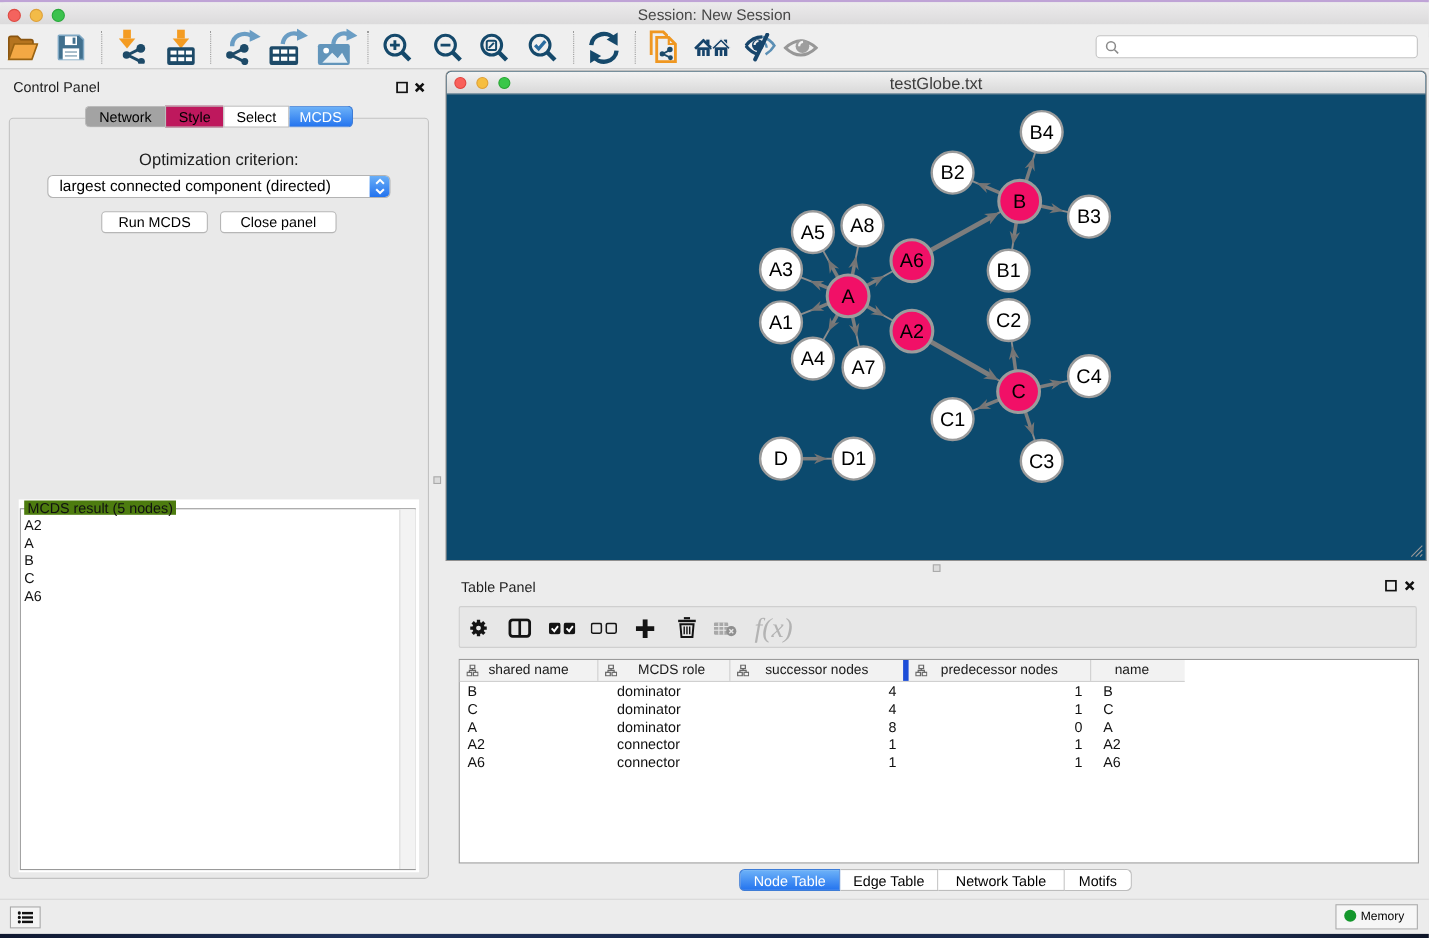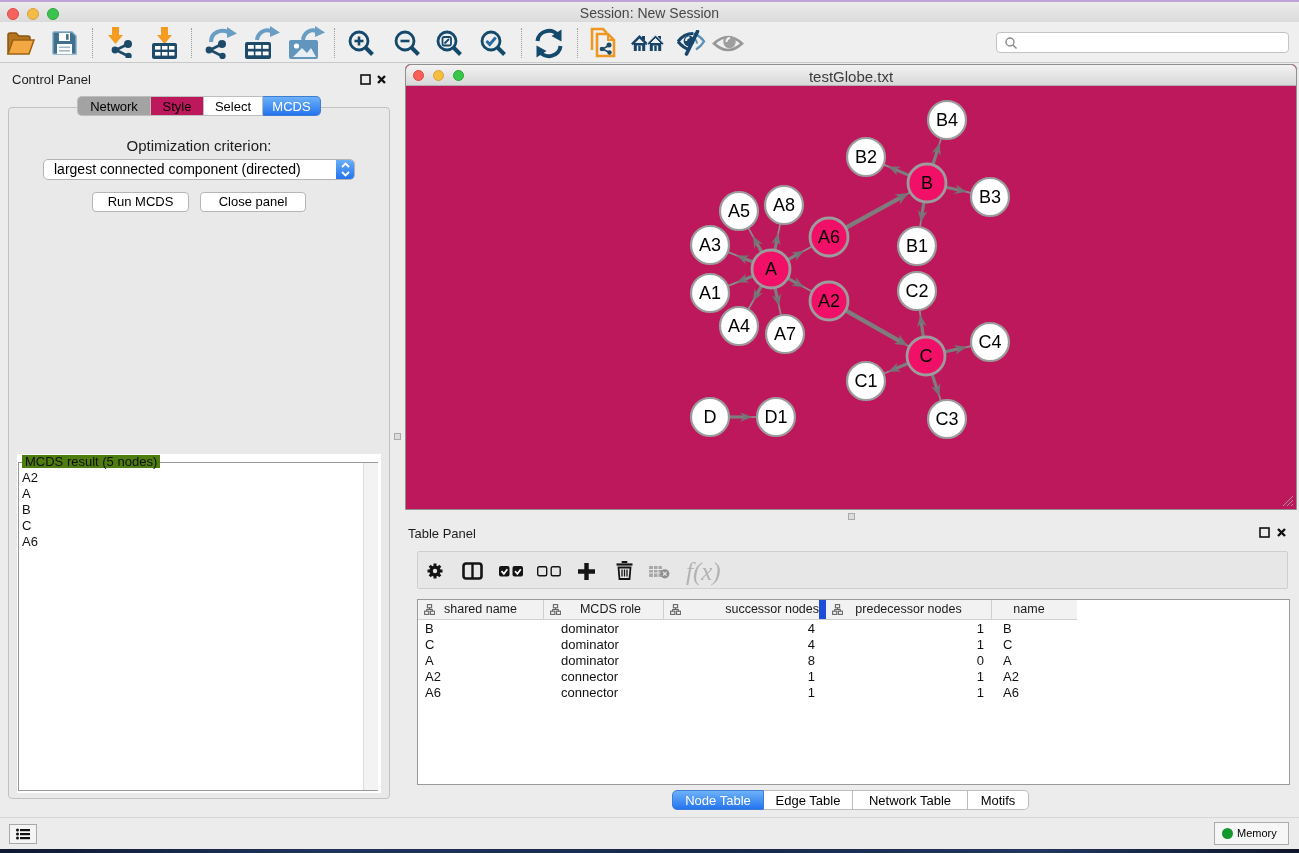--- a/index.html
+++ b/index.html
@@ -193,21 +193,21 @@
 
 <div class="abs" style="left:17px;top:454px;width:364px;height:339px;background:#fff"></div>
 <div class="abs" style="left:18px;top:462px;width:360px;height:329px;border:1px solid #999"></div>
 <div class="abs" style="left:22px;top:455px;background:#4d7c0f;font-size:13px;line-height:13px;padding:0 3px;color:#111">MCDS result (5 nodes)</div>
 <div class="abs" style="left:363px;top:463px;width:15px;height:327px;background:#f3f3f3;border-left:1px solid #dcdcdc"></div>
 <div class="abs" style="left:22px;top:470px;font-size:13px;line-height:16px;color:#111">A2<br>A<br>B<br>C<br>A6</div>
 
 <div class="abs" style="left:394px;top:433px;width:7px;height:7px;background:#dcdcdc;border:1px solid #aaa"></div>
 <div class="abs" style="left:848px;top:513px;width:7px;height:7px;background:#dcdcdc;border:1px solid #aaa"></div>
 
-<div class="abs" style="left:405px;top:64px;width:892px;height:446px;background:#be185d;border:1px solid #8f8f8f;border-radius:5px 5px 0 0">
+<div class="abs" style="left:405px;top:64px;width:892px;height:446px;background:#0c4a6e;border:1px solid #8f8f8f;border-radius:5px 5px 0 0">
   <div class="abs" style="left:0;top:0;width:890px;height:21px;background:linear-gradient(#f3f3f3,#d8d8d8);border-bottom:1px solid #b0b0b0;border-radius:5px 5px 0 0">
     <div class="abs" style="left:7px;top:5px;width:11px;height:11px;border-radius:50%;background:#f9605a;border:1px solid #e1443f"></div>
     <div class="abs" style="left:27px;top:5px;width:11px;height:11px;border-radius:50%;background:#f6be40;border:1px solid #dfa036"></div>
     <div class="abs" style="left:47px;top:5px;width:11px;height:11px;border-radius:50%;background:#39c749;border:1px solid #27a532"></div>
     <div style="text-align:center;padding-top:3px;font-size:15px;color:#3c3c3c">testGlobe.txt</div>
   </div>
   <svg class="abs" style="right:2px;bottom:2px" width="12" height="12">
       <path d="M11 1 L1 11 M11 5 L5 11 M11 9 L9 11" stroke="#9a9a9a" stroke-width="1"></path>
     </svg>
 </div>
@@ -306,21 +306,21 @@
 <circle cx="461" cy="295" r="19" fill="#ffffff" stroke="#9b9b9b" stroke-width="2.2"></circle>
 <text x="461" y="301" font-size="18" font-family="Liberation Sans, sans-serif" fill="#000" text-anchor="middle">C1</text>
 <circle cx="542" cy="333" r="19" fill="#ffffff" stroke="#9b9b9b" stroke-width="2.2"></circle>
 <text x="542" y="339" font-size="18" font-family="Liberation Sans, sans-serif" fill="#000" text-anchor="middle">C3</text>
 <circle cx="305" cy="331" r="19" fill="#ffffff" stroke="#9b9b9b" stroke-width="2.2"></circle>
 <text x="305" y="337" font-size="18" font-family="Liberation Sans, sans-serif" fill="#000" text-anchor="middle">D</text>
 <circle cx="371" cy="331" r="19" fill="#ffffff" stroke="#9b9b9b" stroke-width="2.2"></circle>
 <text x="371" y="337" font-size="18" font-family="Liberation Sans, sans-serif" fill="#000" text-anchor="middle">D1</text>
 </svg>
 
-<div class="abs" style="left:408px;top:526px;font-size:13px;color:#1d1d1d">Table Panel</div>
+<div class="abs" style="left:419px;top:526px;font-size:13px;color:#1d1d1d">Table Panel</div>
 <svg class="abs" style="left:1259px;top:527px" width="11" height="11">
     <rect x="1" y="1" width="9" height="9" fill="none" stroke="#111" stroke-width="1.6"></rect>
   </svg>
 <svg class="abs" style="left:1276px;top:527px" width="11" height="11">
     <path d="M2 2 L9 9 M9 2 L2 9" stroke="#111" stroke-width="2.4"></path>
   </svg>
 <div class="abs" id="tbl-toolbar" style="left:417px;top:551px;width:871px;height:38px;background:#e7e7e7;border:1px solid #cfcfcf;border-radius:2px"></div>
 <svg class="abs" style="left:426px;top:562px" width="18" height="18" viewBox="0 0 18 18">
  <g stroke="#141414" stroke-width="3">
       <line x1="9" y1="1.5" x2="9" y2="16.5"></line>
@@ -382,21 +382,21 @@
         </g>
       </svg>shared name</div>
   <div style="width:120px;border-right:1px solid #cfcfcf;text-align:center;line-height:19px;position:relative;padding-left:14px"><svg width="11" height="11" style="position:absolute;left:6px;top:4px" viewBox="0 0 11 11">
         <g fill="none" stroke="#666" stroke-width="1.1">
           <rect x="3.4" y="0.6" width="4.2" height="3.2"></rect>
           <rect x="0.6" y="7.2" width="4.2" height="3.2"></rect>
           <rect x="6.4" y="7.2" width="4.2" height="3.2"></rect>
           <path d="M5.5 3.8 v1.7 M2.7 7.2 v-1.7 h5.6 v1.7"></path>
         </g>
       </svg>MCDS role</div>
-  <div style="width:162px;border-right:7px solid #1d4ed8;text-align:right;line-height:19px;position:relative"><svg width="11" height="11" style="position:absolute;left:6px;top:4px" viewBox="0 0 11 11">
+  <div style="width:162px;border-right:5px solid #1d4ed8;text-align:center;line-height:19px;position:relative"><svg width="11" height="11" style="position:absolute;left:6px;top:4px" viewBox="0 0 11 11">
         <g fill="none" stroke="#666" stroke-width="1.1">
           <rect x="3.4" y="0.6" width="4.2" height="3.2"></rect>
           <rect x="0.6" y="7.2" width="4.2" height="3.2"></rect>
           <rect x="6.4" y="7.2" width="4.2" height="3.2"></rect>
           <path d="M5.5 3.8 v1.7 M2.7 7.2 v-1.7 h5.6 v1.7"></path>
         </g>
       </svg>successor nodes</div>
   <div style="width:166px;border-right:1px solid #cfcfcf;text-align:center;line-height:19px;position:relative"><svg width="11" height="11" style="position:absolute;left:6px;top:4px" viewBox="0 0 11 11">
         <g fill="none" stroke="#666" stroke-width="1.1">
           <rect x="3.4" y="0.6" width="4.2" height="3.2"></rect>

